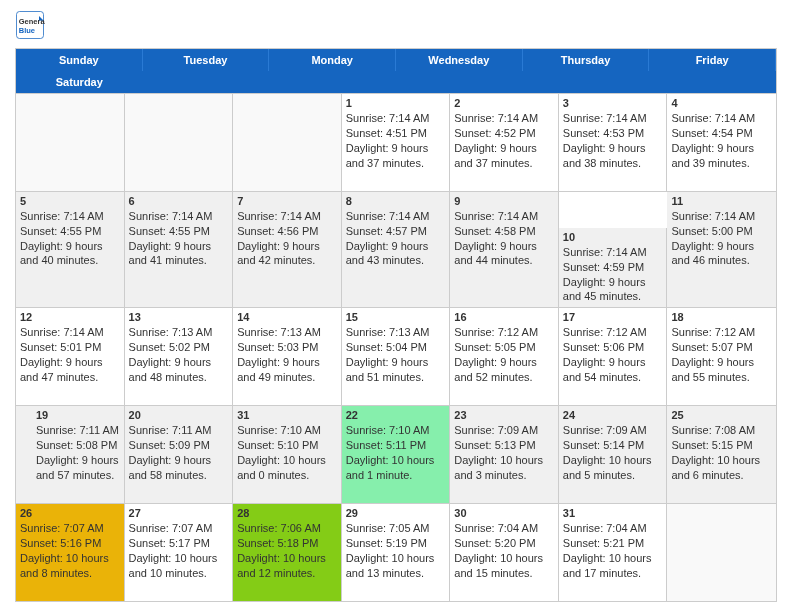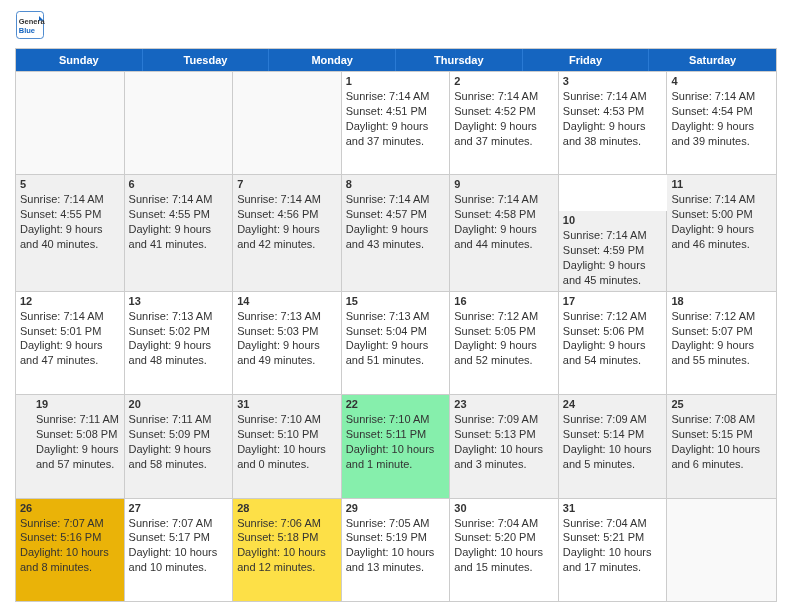--- a/index.html
+++ b/index.html
@@ -125,20 +125,21 @@
       <h1></h1>
       <h2></h2>
     </div>
   </div>
 
   <div class="calendar">
     <div class="cal-header">
     <div class="cal-header-cell">Sunday</div>
         <div class="cal-header-cell">Tuesday</div>
         <div class="cal-header-cell">Monday</div>
+        <div class="cal-header-cell">Wednesday</div>
         <div class="cal-header-cell">Thursday</div>
         <div class="cal-header-cell">Friday</div>
         <div class="cal-header-cell">Saturday</div>
       </div>
     <div class="cal-body">
     <div class="cal-row">
           <div class="cal-cell empty"></div>
           <div class="cal-cell empty"></div>
           <div class="cal-cell empty"></div>
           <div class="cal-cell" style="background: rgb(255, 255, 255);">
@@ -250,21 +251,21 @@
         </div>
         <div class="cal-row">
           <div class="cal-cell" style="background: #eab308;">
             <div class="day-number">26</div>
             <div class="cell-text">Sunrise: 7:07 AM<br>Sunset: 5:16 PM<br>Daylight: 10 hours and 8 minutes.</div>
           </div>
           <div class="cal-cell" style="background: rgb(255, 255, 255);">
             <div class="day-number">27</div>
             <div class="cell-text">Sunrise: 7:07 AM<br>Sunset: 5:17 PM<br>Daylight: 10 hours and 10 minutes.</div>
           </div>
-          <div class="cal-cell" style="background: #fde047;">
+          <div class="cal-cell" style="background: #84cc16;">
             <div class="day-number">28</div>
             <div class="cell-text">Sunrise: 7:06 AM<br>Sunset: 5:18 PM<br>Daylight: 10 hours and 12 minutes.</div>
           </div>
           <div class="cal-cell" style="background: rgb(255, 255, 255);">
             <div class="day-number">29</div>
             <div class="cell-text">Sunrise: 7:05 AM<br>Sunset: 5:19 PM<br>Daylight: 10 hours and 13 minutes.</div>
           </div>
           <div class="cal-cell" style="background: rgb(255, 255, 255);">
             <div class="day-number">30</div>
             <div class="cell-text">Sunrise: 7:04 AM<br>Sunset: 5:20 PM<br>Daylight: 10 hours and 15 minutes.</div>

